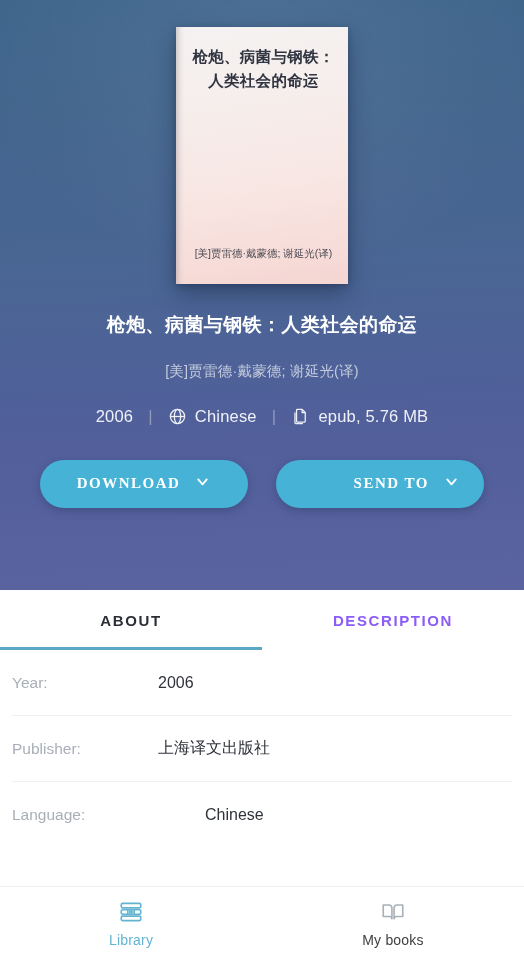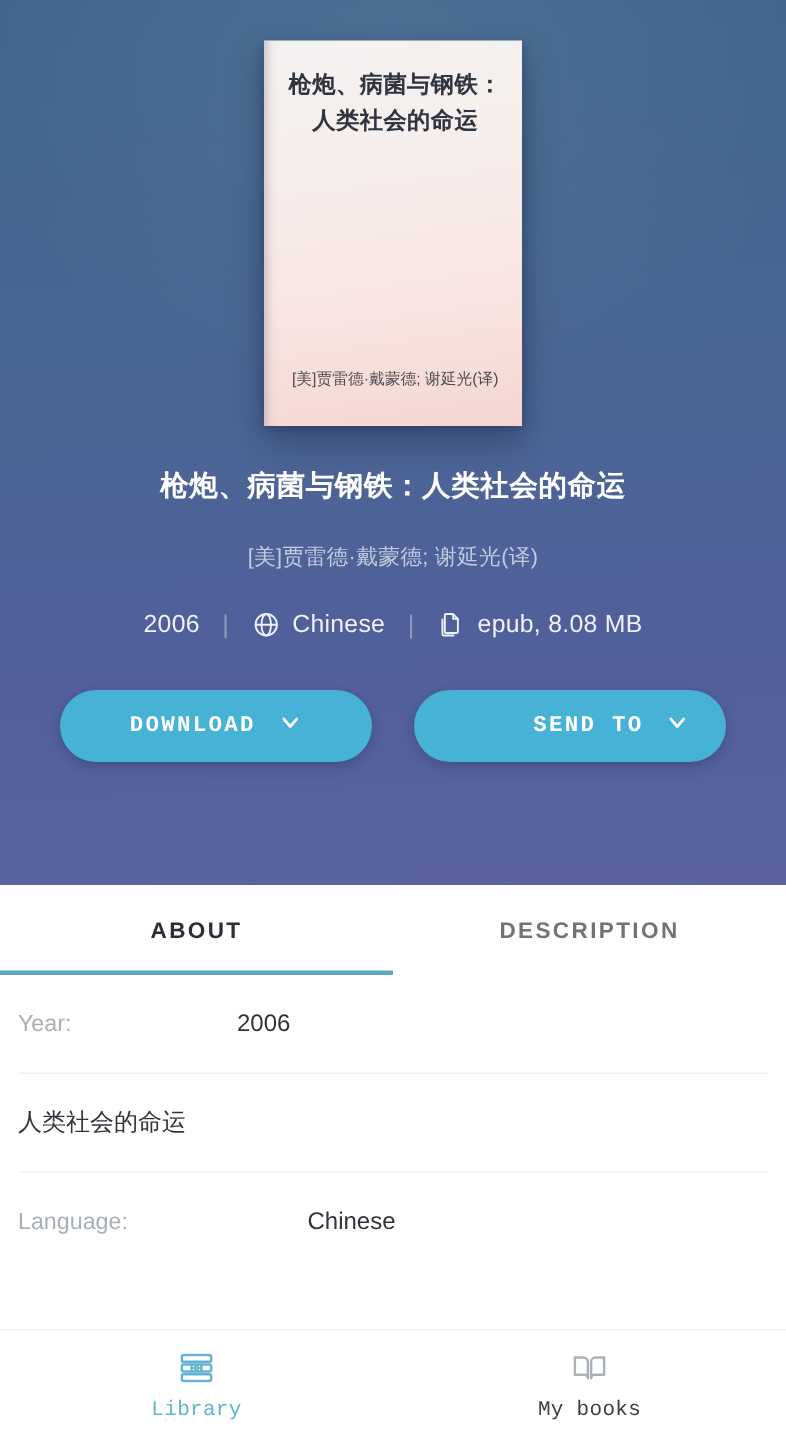--- a/index.html
+++ b/index.html
@@ -65,58 +65,58 @@
   
   .btn-row{
     margin-top:33px; display:flex; gap:28px; align-items:center; justify-content:center;
   }
   .btn{
     height:48px; border:none; border-radius:26px; cursor:pointer;
     background:#46b3d6; color:#ffffff;
     font-size:15px; font-weight:700; letter-spacing:1.5px;
     display:flex; align-items:center; justify-content:center; gap:14px;
     box-shadow:0 3px 9px rgba(12,30,60,.25);
-    font-family:Liberation Mono, monospace;
+    font-family:Liberation Serif, serif;
   }
   .btn-download{ width:208px; padding:0 22px; }
   .btn-sendto{ width:208px; padding:0 24px;justify-content:flex-end; }
   .chev{ display:inline-block; }
 
   
   .tabs{
     flex:0 0 60px; display:flex; background:#ffffff; position:relative;align-items:center;
   }
   .tab{
     flex:1; display:flex; align-items:center; justify-content:center;
     font-size:15px; font-weight:600; letter-spacing:1.6px; cursor:pointer;
     background:none; border:none; font-family:inherit;
   }
   .tab.active{ color:#2b2f35; }
-  .tab.inactive{ color:#737373; }
+  .tab.inactive{ color:#8b5cf6; }
   .tab-underline{
     position:absolute; left:0; bottom:0; width:262px; height:3px; background:#5aa8c4;
   }
 
   
   .details{ flex:1 1 auto; background:#ffffff; padding:0 12px; overflow:hidden; }
   .row{
     display:flex; align-items:center; height:66px; border-bottom:1px solid #f0f1f3;
   }
   .row:last-child{ border-bottom:none;gap:47px; }
   .row-label{ width:146px; flex:0 0 146px; font-size:15.5px; color:#a9afb7; }
   .row-value{ font-size:16px; color:#2f333a; }
 
   
   .bottomnav{
     flex:0 0 74px; display:flex; background:#ffffff;
     border-top:1px solid #eef0f2;
   }
   .navitem{
     flex:1; display:flex; flex-direction:column; align-items:center; justify-content:center;
-    gap:7px; cursor:pointer; background:none; border:none; font-family:Liberation Mono, monospace;
+    gap:7px; cursor:pointer; background:none; border:none; font-family:Liberation Sans, sans-serif;
   }
   .navitem .nav-label{ font-size:14px; letter-spacing:.2px; }
   .navitem.active .nav-label{ color:#63b4d0; }
   .navitem.idle .nav-label{ color:#404040; }
 </style>
 </head>
 <body>
 
 <div id="app">
 
@@ -149,21 +149,21 @@
       </span>
       <span class="meta-sep">|</span>
       <span class="meta-item">
         <span class="ico">
           <svg width="19" height="19" viewBox="0 0 24 24" fill="none" stroke="#eef2f8" stroke-width="1.6" stroke-linejoin="round">
             <path d="M8 3h6l4 4v11a1 1 0 0 1-1 1H8a1 1 0 0 1-1-1V4a1 1 0 0 1 1-1z"></path>
             <path d="M14 3v4h4"></path>
             <path d="M5 7v13a1 1 0 0 0 1 1h9"></path>
           </svg>
         </span>
-        <span>epub, 8.08 MB</span>
+        <span>epub, 5.76 MB</span>
       </span>
     </div>
 
     <div class="btn-row">
       <button class="btn btn-download">
         <span>DOWNLOAD</span>
         <span class="chev">
           <svg width="17" height="17" viewBox="0 0 24 24" fill="none" stroke="#ffffff" stroke-width="2.6" stroke-linecap="round" stroke-linejoin="round">
             <polyline points="6 9 12 16 18 9"></polyline>
           </svg>
@@ -185,21 +185,22 @@
     <button class="tab inactive">DESCRIPTION</button>
     <div class="tab-underline"></div>
   </nav>
 
   <section class="details">
     <div class="row">
       <div class="row-label">Year:</div>
       <div class="row-value">2006</div>
     </div>
     <div class="row">
-      <div class="row-value">人类社会的命运</div>
+      <div class="row-label">Publisher:</div>
+      <div class="row-value">上海译文出版社</div>
     </div>
     <div class="row">
       <div class="row-label">Language:</div>
       <div class="row-value">Chinese</div>
     </div>
   </section>
 
   <nav class="bottomnav">
     <button class="navitem active">
       <span class="ico">

